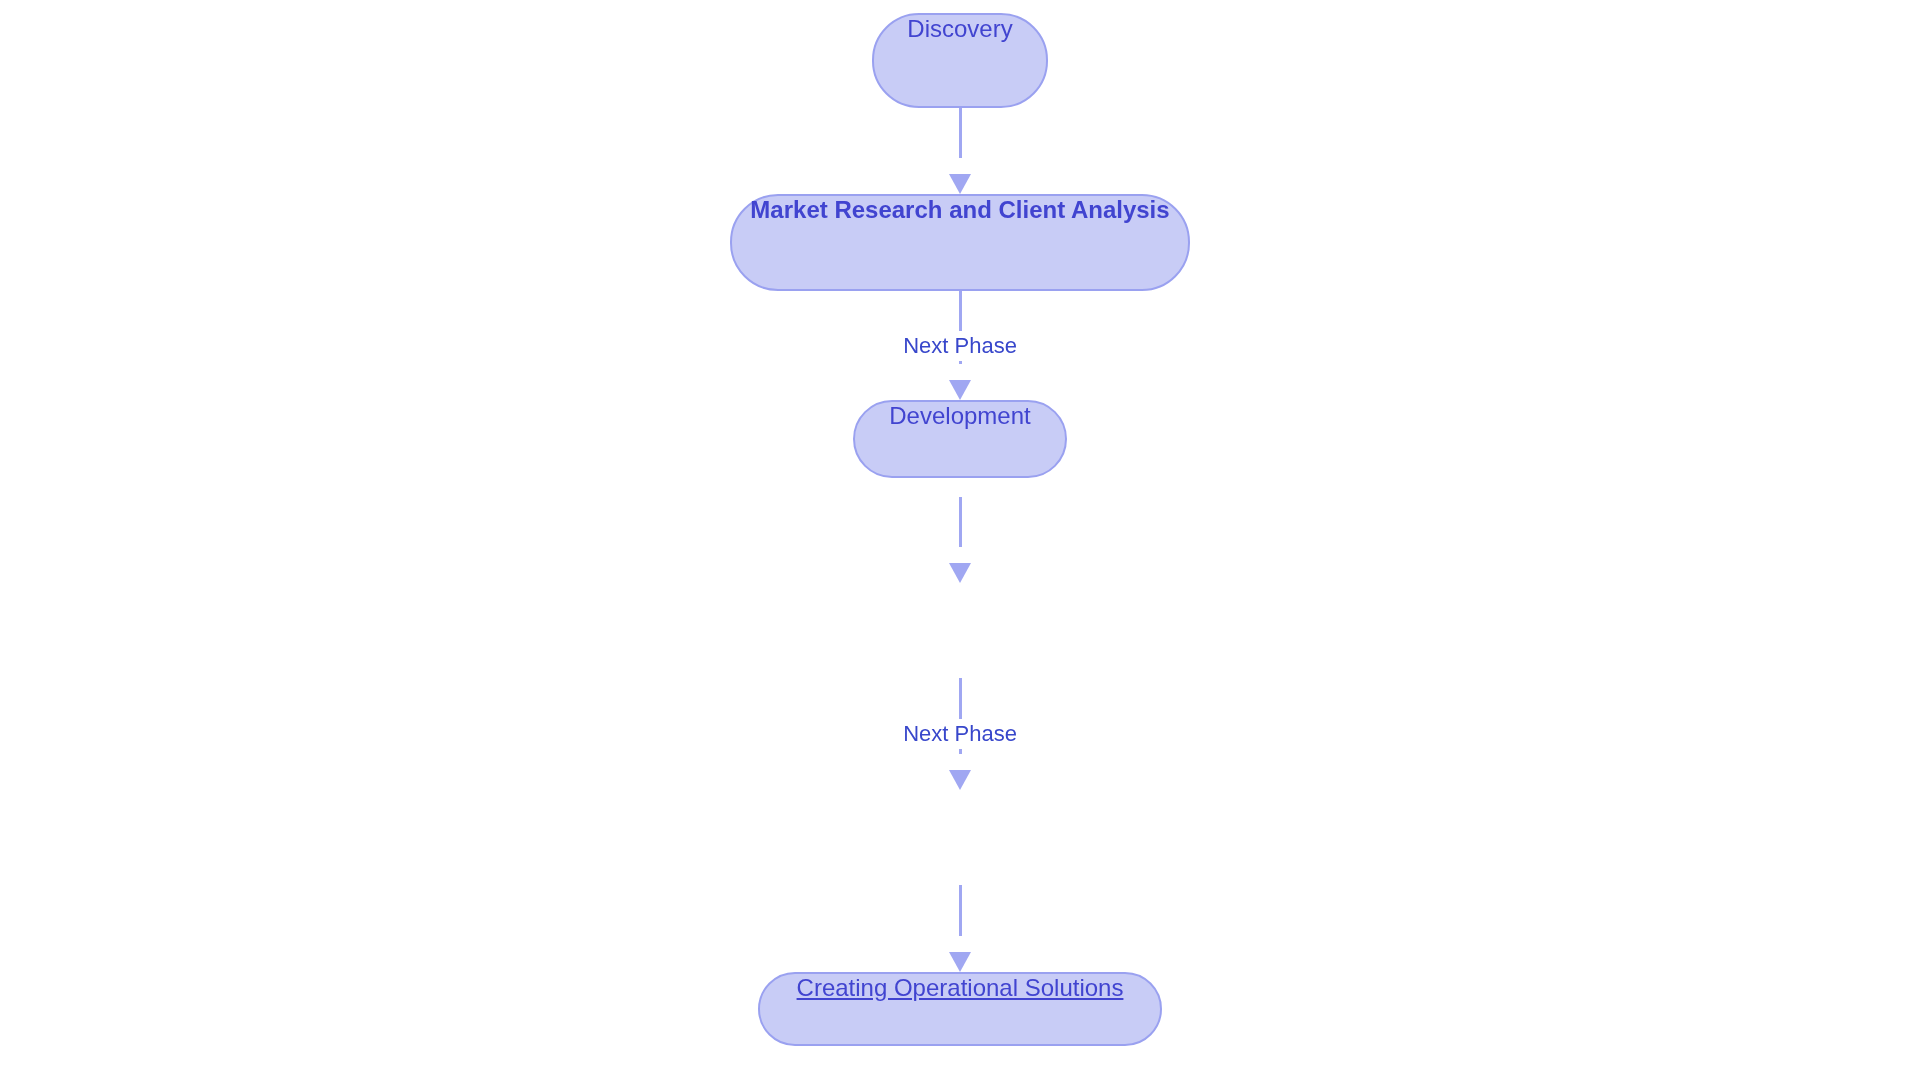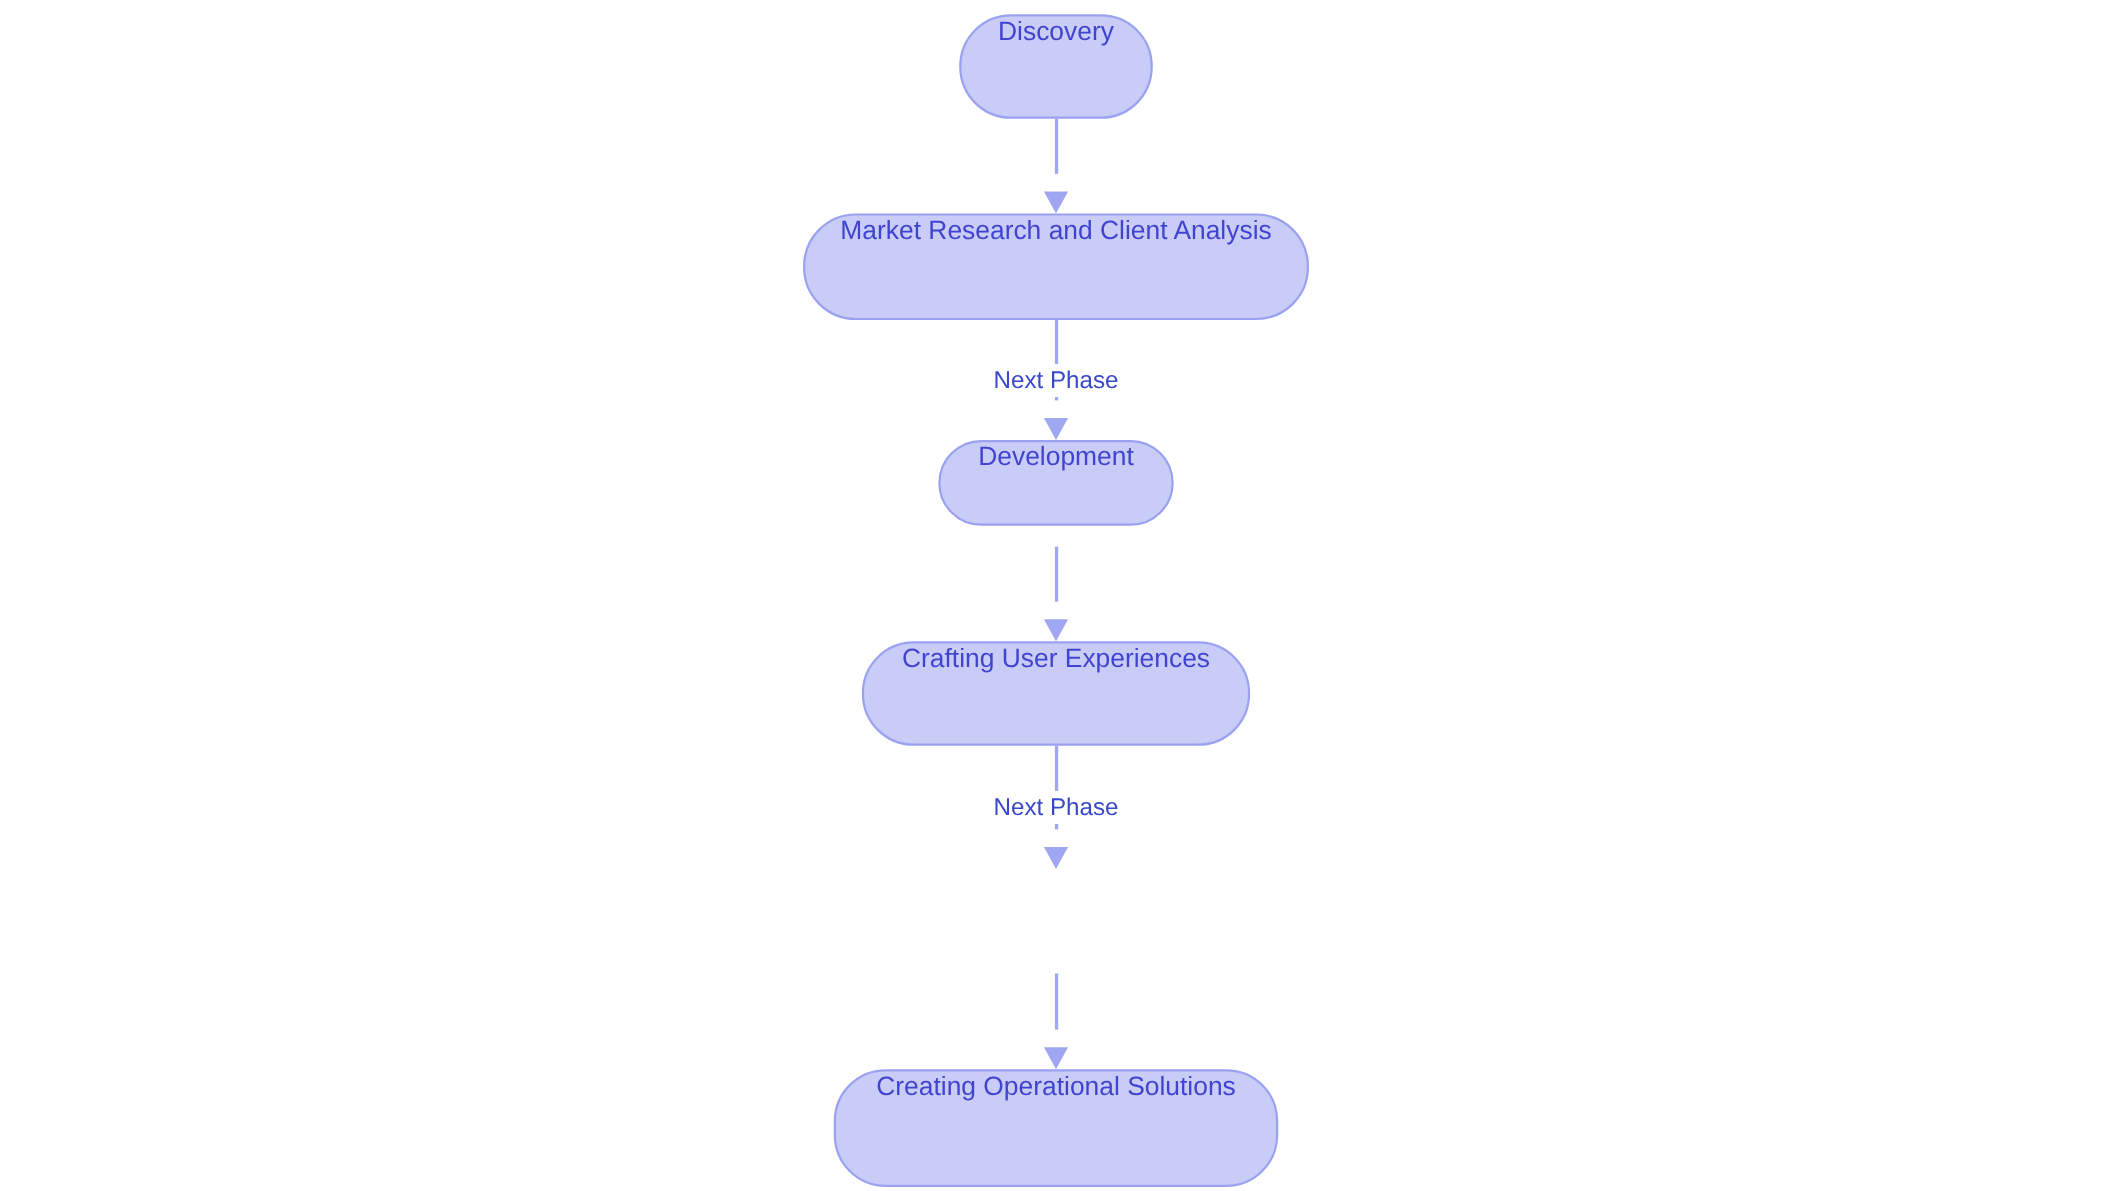--- a/index.html
+++ b/index.html
@@ -22,25 +22,25 @@
     position:absolute;left:50%;transform:translateX(-50%);
     box-sizing:border-box;
     background:var(--node-fill);
     border:2px solid var(--node-border);
     color:var(--node-text);
     display:flex;align-items:flex-start;justify-content:center;
     font-size:24px;line-height:1.2;text-align:center;
     white-space:nowrap;
   }
   .n0{top:13px;width:176px;height:95px;border-radius:47px;}
-  .n1{top:194px;width:460px;height:97px;border-radius:48px;}
+  .n1{top:194px;width:460px;height:97px;border-radius:48px;font-weight:bold;}
   .n2{top:400px;width:214px;height:78px;border-radius:48px;}
   .n3{top:583px;width:353px;height:95px;border-radius:47px;}
   .n4{top:790px;width:122px;height:95px;border-radius:47px;}
-  .n5{top:972px;width:404px;height:107px;border-radius:47px;}
+  .n5{top:972px;width:404px;height:74px;border-radius:47px;text-decoration:underline;}
 
   .edge{
     position:absolute;left:50%;transform:translateX(-50%);
     display:flex;flex-direction:column;align-items:center;
     width:160px;
     gap:16px;
   }
   .e0{top:108px;height:86px;}
   .e1{top:291px;height:109px;}
   .e2{top:497px;height:86px;}
@@ -73,23 +73,20 @@
   </div>
 
   <div class="node n1">
     <span>Market Research and Client Analysis</span>
   </div>
 
   <div class="node n2">
     <span>Development</span>
   </div>
 
-  <div class="node n3">
-    <span>Crafting User Experiences</span>
-  </div>
 
 
   <div class="node n5">
     <span>Creating Operational Solutions</span>
   </div>
 
   <div class="edge e0">
     <div class="edge-line"></div>
     <div class="arrowhead"></div>
   </div>

